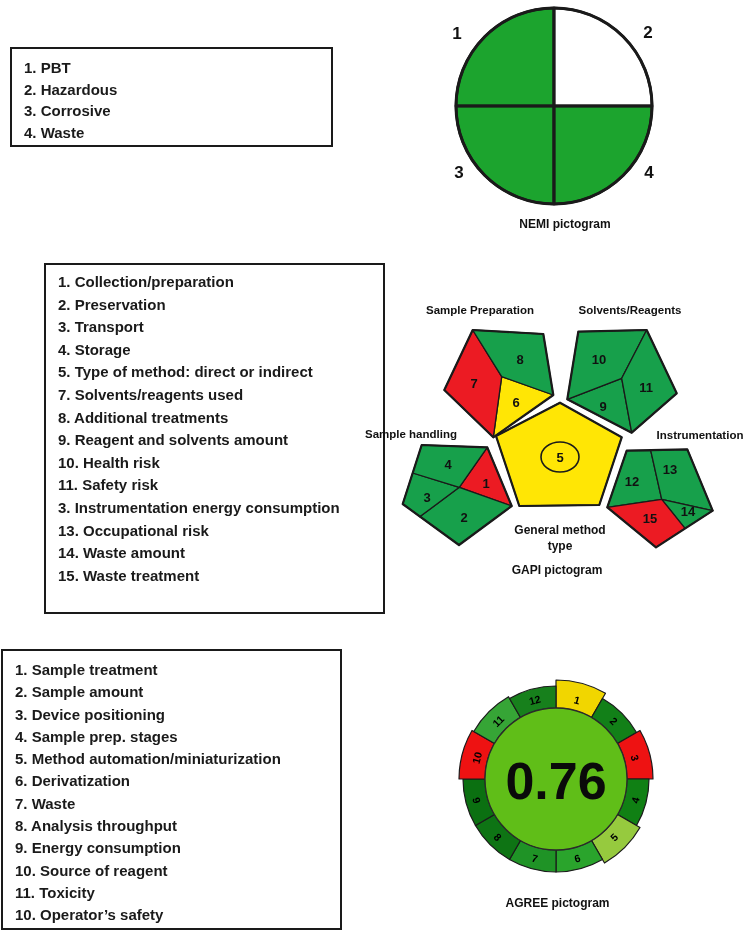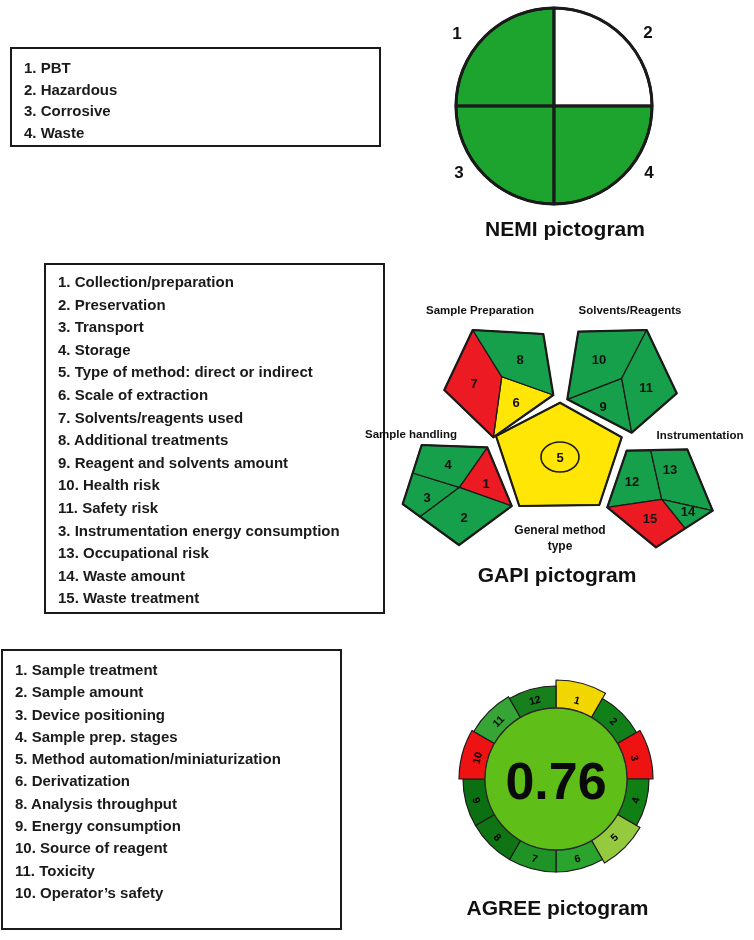--- a/index.html
+++ b/index.html
@@ -6,28 +6,28 @@
   .page{
     position:relative;width:754px;height:940px;background:#ffffff;overflow:hidden;
     font-family:"Liberation Sans",sans-serif;color:#1a1a1a;
   }
   .legend-box{
     position:absolute;box-sizing:border-box;border:2px solid #1a1a1a;background:#ffffff;
   }
   .lrow{
     font-weight:700;font-size:15px;color:#1a1a1a;white-space:nowrap;
   }
-  #box-nemi{left:10px;top:47px;width:371px;height:100px;padding:8px 12px;}
+  #box-nemi{left:10px;top:47px;width:323px;height:100px;padding:8px 12px;}
   #box-nemi .lrow{line-height:21.5px;}
   #box-gapi{left:7px;top:263px;width:341px;height:351px;padding:6px 12px;margin-left:37px;}
   #box-gapi .lrow{line-height:22.6px;}
   #box-agree{left:1px;top:649px;width:341px;height:281px;padding:8px 12px;}
   #box-agree .lrow{line-height:22.3px;}
   .caption{
-    position:absolute;font-weight:700;font-size:21px;text-align:center;color:#111111;
+    position:absolute;font-weight:700;font-size:12px;text-align:center;color:#111111;
   }
   #nemi-caption{left:440px;top:217px;width:250px;}
   #gapi-caption{left:360px;top:563px;width:394px;}
   #agree-caption{left:450px;top:896px;width:215px;}
   svg{position:absolute;display:block;}
   #nemi-svg{left:430px;top:0px;}
   #gapi-svg{left:360px;top:295px;}
   #agree-svg{left:450px;top:672px;}
   svg text{font-family:"Liberation Sans",sans-serif;}
 </style>
@@ -41,38 +41,38 @@
       <div class="lrow">2. Hazardous</div>
       <div class="lrow">3. Corrosive</div>
       <div class="lrow">4. Waste</div>
     </div>
   <div class="legend-box" id="box-gapi">
       <div class="lrow">1. Collection/preparation</div>
       <div class="lrow">2. Preservation</div>
       <div class="lrow">3. Transport</div>
       <div class="lrow">4. Storage</div>
       <div class="lrow">5. Type of method: direct or indirect</div>
-      <div class="lrow">6. Scale of extraction</div>
       <div class="lrow">7. Solvents/reagents used</div>
       <div class="lrow">8. Additional treatments</div>
       <div class="lrow">9. Reagent and solvents amount</div>
       <div class="lrow">10. Health risk</div>
       <div class="lrow">11. Safety risk</div>
       <div class="lrow">3. Instrumentation energy consumption</div>
       <div class="lrow">13. Occupational risk</div>
       <div class="lrow">14. Waste amount</div>
       <div class="lrow">15. Waste treatment</div>
     </div>
   <div class="legend-box" id="box-agree">
       <div class="lrow">1. Sample treatment</div>
       <div class="lrow">2. Sample amount</div>
       <div class="lrow">3. Device positioning</div>
       <div class="lrow">4. Sample prep. stages</div>
       <div class="lrow">5. Method automation/miniaturization</div>
       <div class="lrow">6. Derivatization</div>
+      <div class="lrow">7. Waste</div>
       <div class="lrow">8. Analysis throughput</div>
       <div class="lrow">9. Energy consumption</div>
       <div class="lrow">10. Source of reagent</div>
       <div class="lrow">11. Toxicity</div>
       <div class="lrow">10. Operator’s safety</div>
     </div>
 
   <svg id="nemi-svg" width="250" height="212" viewBox="0 0 250 212">
       <path d="M124,106 L124,8 A98,98 0 0 0 26,106 Z" fill="#1CA42E" stroke="#1A1A1A" stroke-width="2.6" stroke-linejoin="round"></path>
       <path d="M124,106 L124,8 A98,98 0 0 1 222,106 Z" fill="#FFFFFF" stroke="#1A1A1A" stroke-width="2.6" stroke-linejoin="round"></path>

